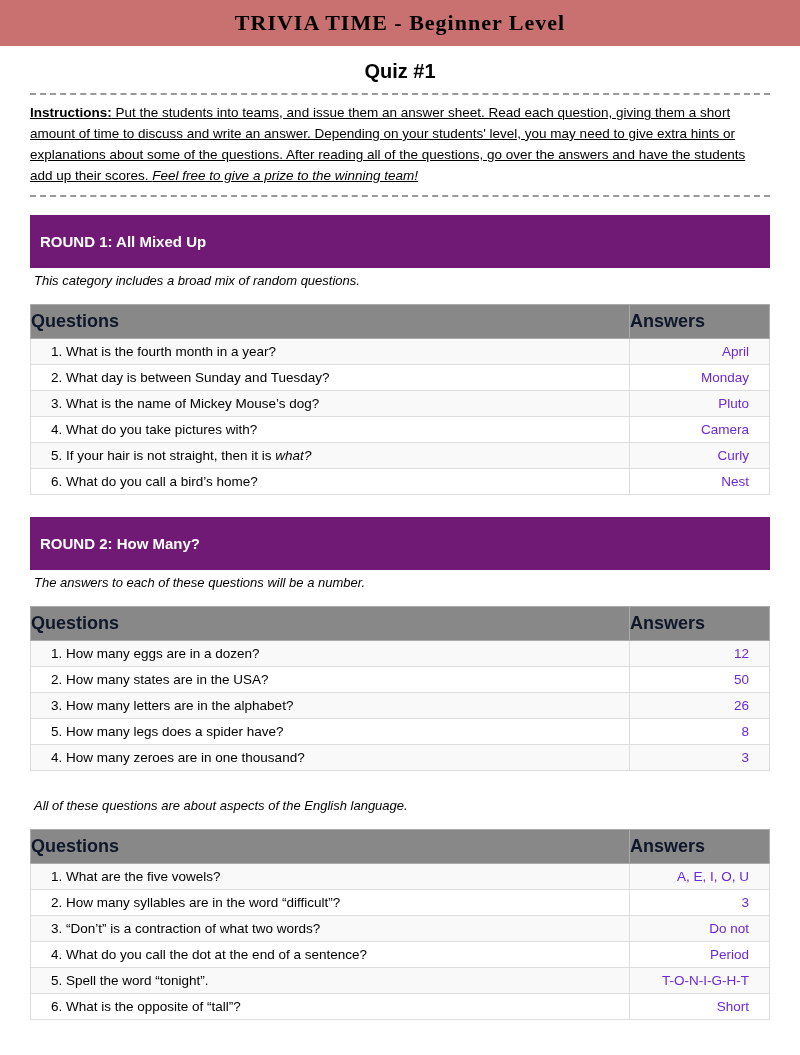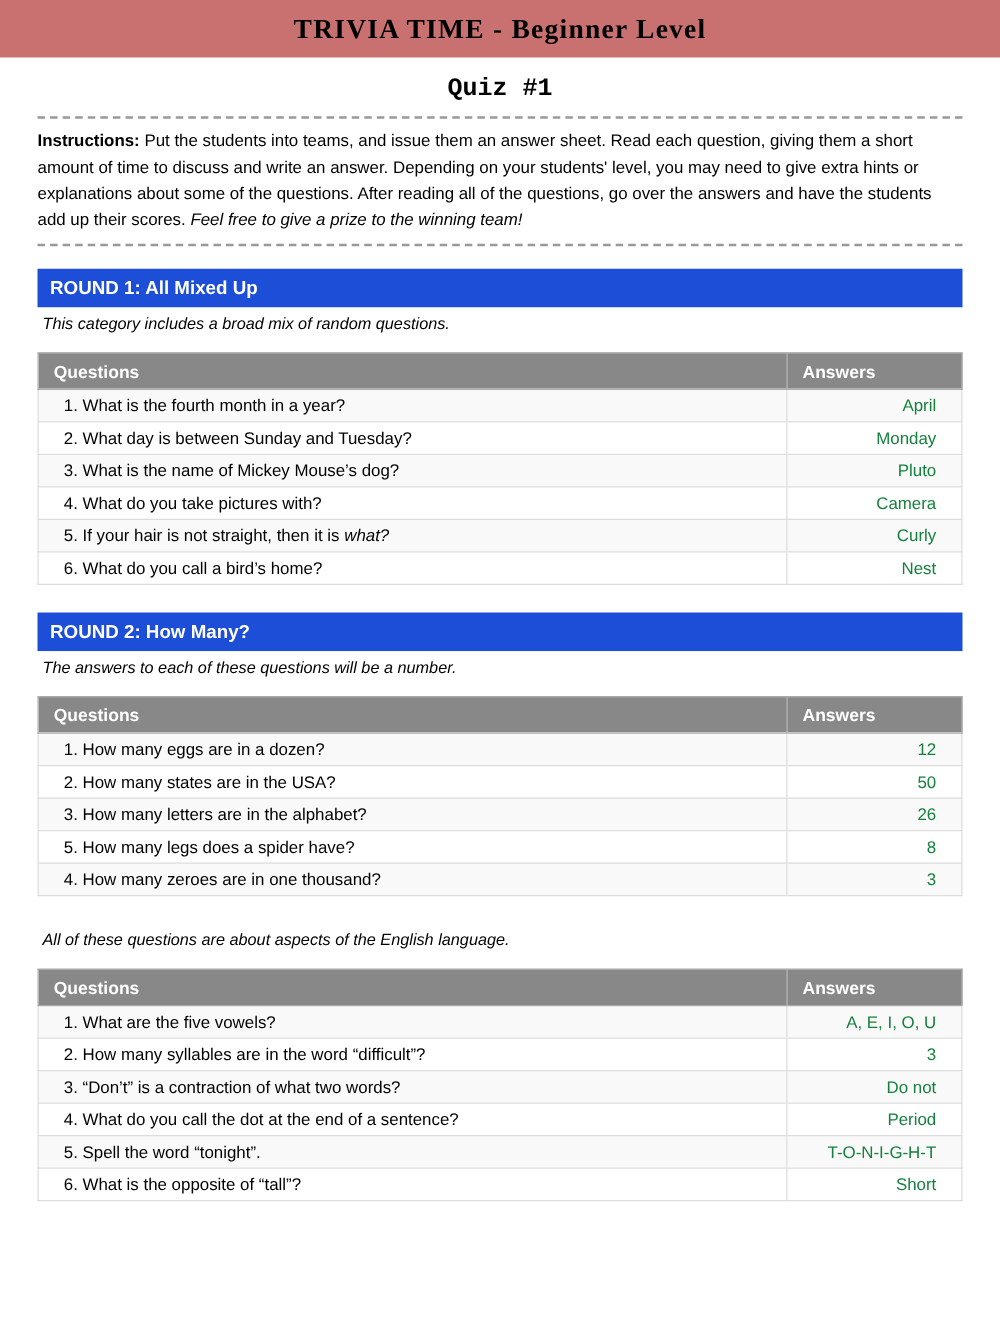--- a/index.html
+++ b/index.html
@@ -34,70 +34,71 @@
       font-family: 'Georgia', serif;
       color: #000;
       letter-spacing: 1px;
     }
 
     .quiz-number {
       text-align: center;
       font-size: 20px;
       font-weight: bold;
       padding: 14px 0 10px 0;
-      font-family: Liberation Mono, monospace;
+      font-family: Liberation Sans, sans-serif;
     }
 
     .instructions-box {
       border-top: 2px dashed #999;
       border-bottom: 2px dashed #999;
       padding: 8px 0;
       margin-bottom: 18px;
       font-size: 13.5px;
       line-height: 1.55;
+      text-decoration: underline;
     }
     .instructions-box .bold-label {
       font-weight: bold;
     }
     .instructions-italic {
       font-style: italic;
     }
 
     .round-section {
       margin-bottom: 22px;
     }
 
     .round-header {
-      background-color: #1d4ed8;
+      background-color: #701a75;
       color: #fff;
       font-weight: bold;
       font-size: 15px;
-      padding: 7px 10px;
+      padding: 18px 10px;
     }
 
     .round-subtitle {
       font-style: italic;
       font-size: 13px;
       padding: 5px 4px 16px 4px;
       background: #fff;
     }
 
     .round-table {
       width: 100%;
       border-collapse: collapse;
       border: 1px solid #ccc;
     }
 
     .round-table thead tr th {
       background-color: #888;
-      color: #ffffff;
-      font-weight: bold;
-      padding: 6px 12px;
+      color: #0f172a;
+      font-weight: bold;
+      padding: 6px 0;
       text-align: left;
-      font-size: 14px;
+      font-size: 18px;
       border: 1px solid #aaa;
     }
 
     .round-table thead tr th.answer-col {
     }
 
     .round-table tbody tr td {
       padding: 5px 20px;
       font-size: 13.5px;
       border: 1px solid #ddd;
@@ -105,21 +106,21 @@
 
     .round-table tbody tr:nth-child(odd) td {
       background-color: #f9f9f9;
     }
     .round-table tbody tr:nth-child(even) td {
       background-color: #fff;
     }
 
     .answer-col {
       text-align: right;
-      color: #15803d;
+      color: #6d28d9;
       font-size: 13.5px;
       width: 140px;
     }
   </style>
 </head>
 <body>
 
 <div class="page">
 
   <div class="main-title-bar">

